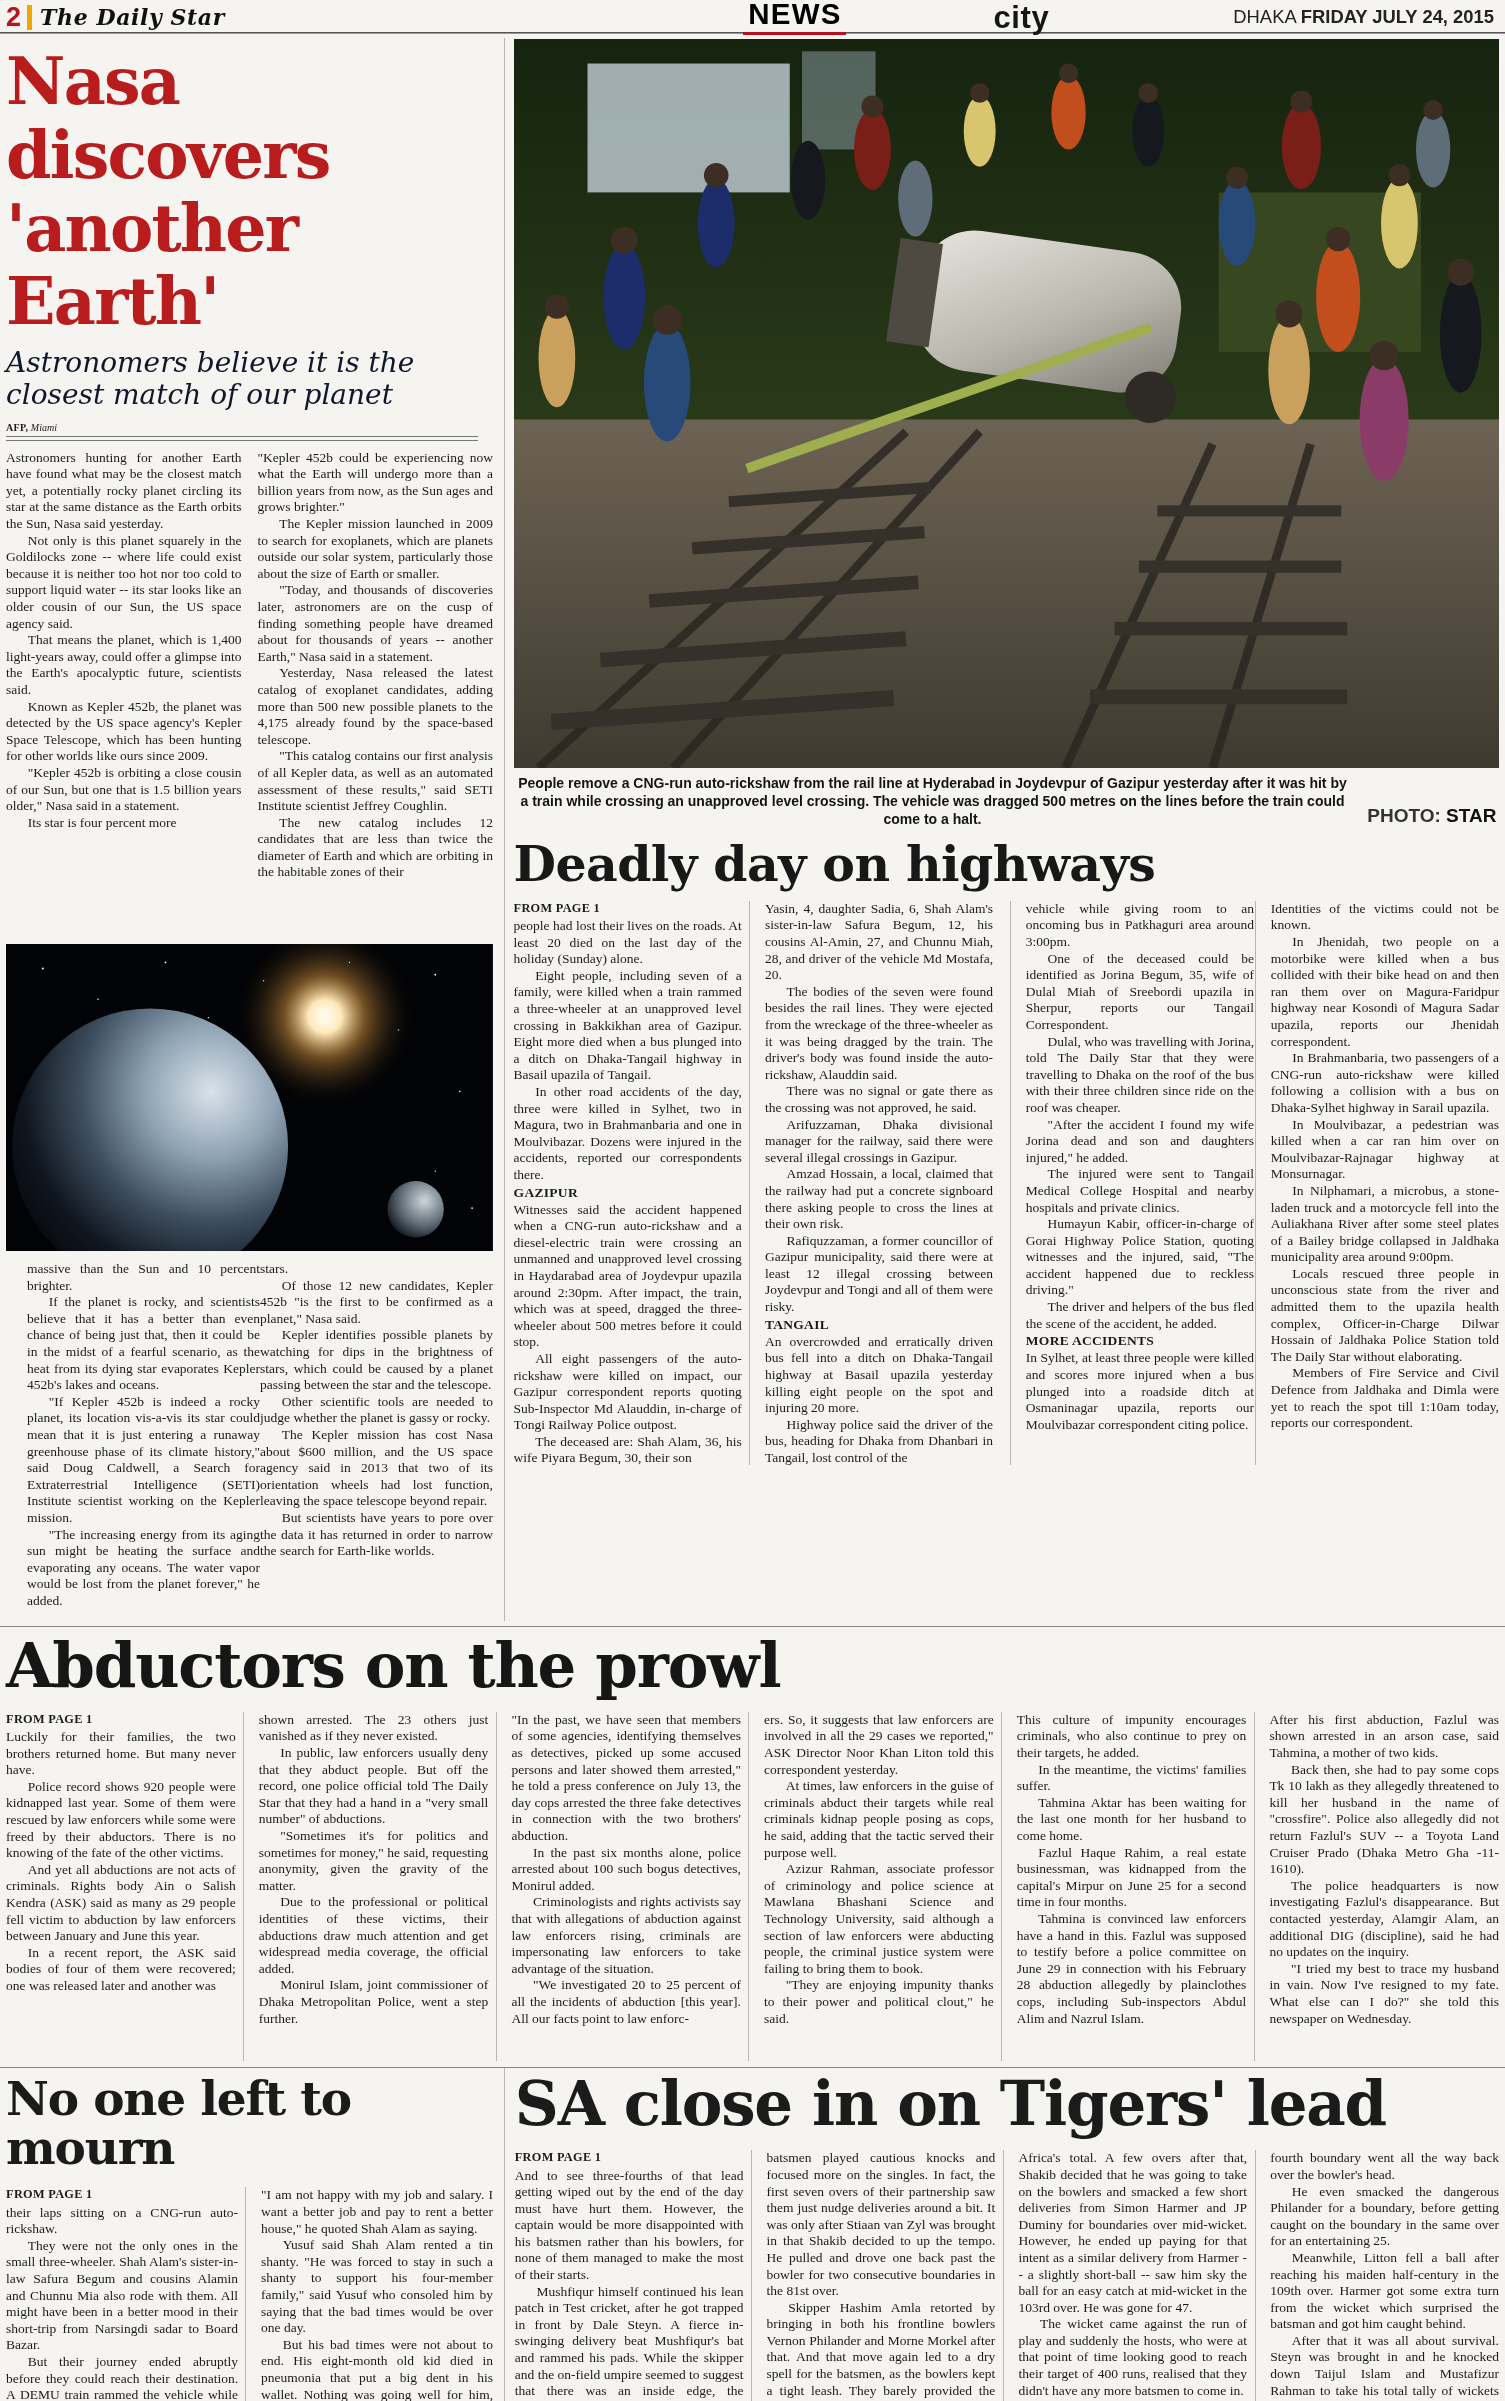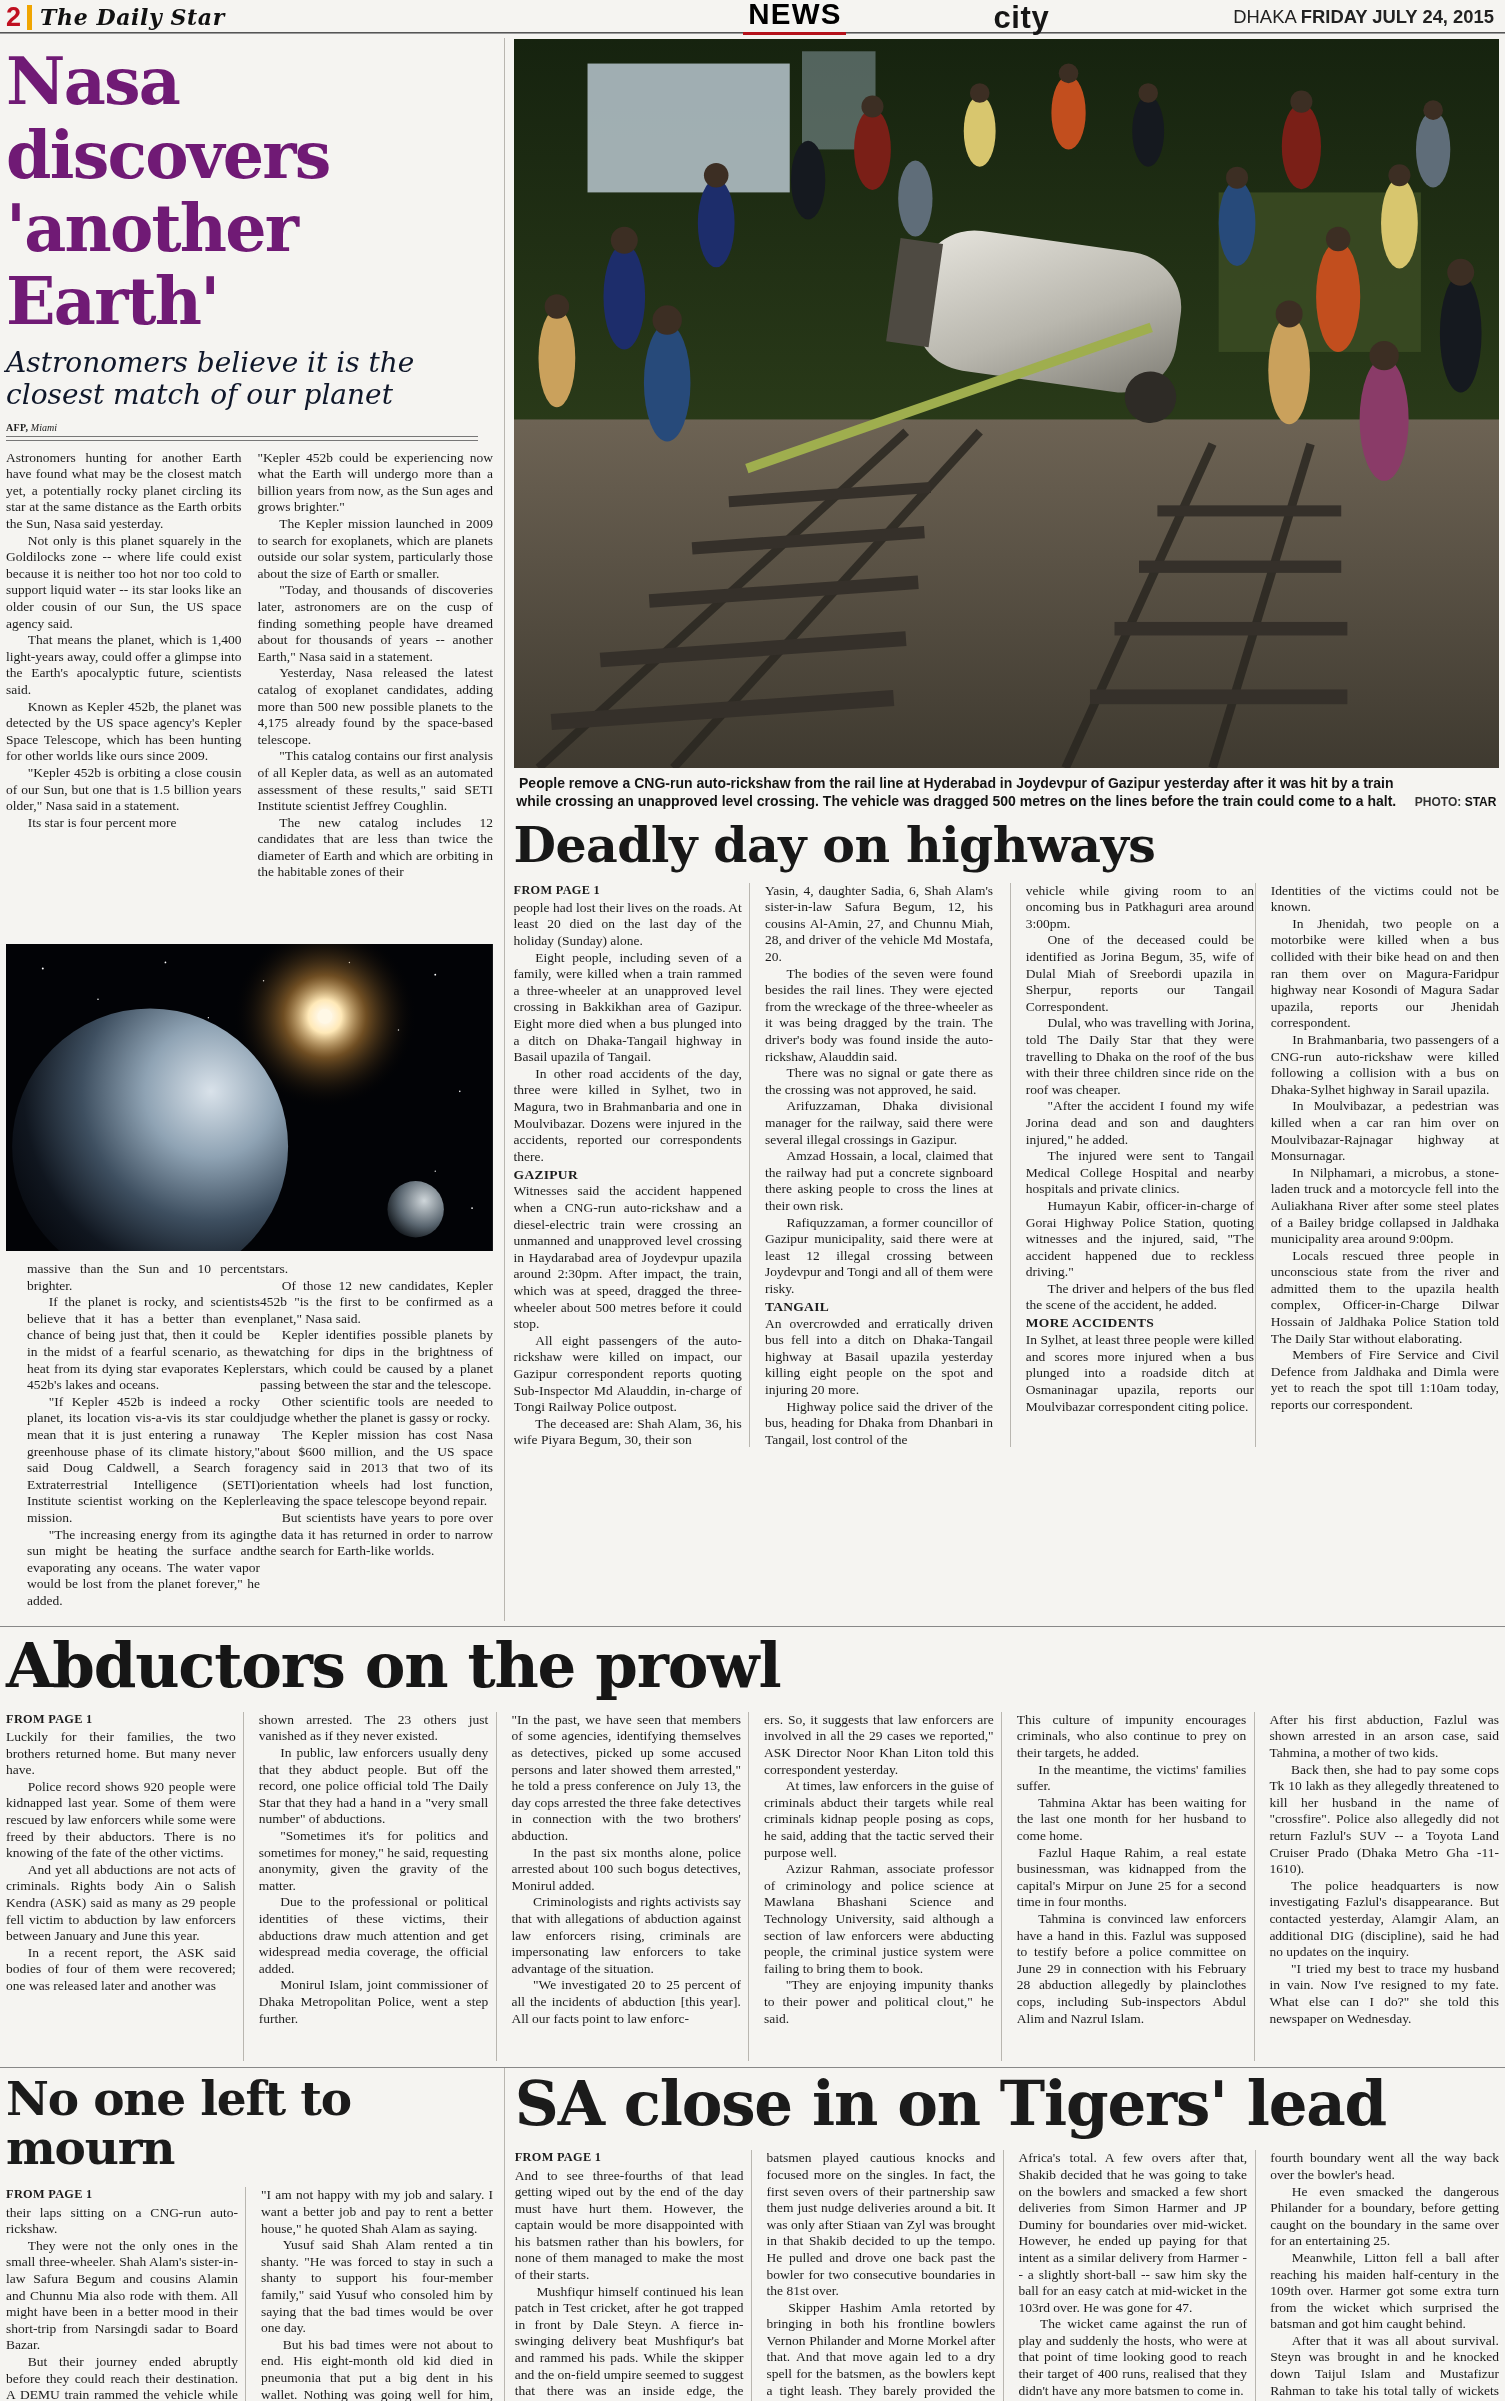--- a/index.html
+++ b/index.html
@@ -25,35 +25,35 @@
   .col p.noind, .col .frompage + p, .col h4 + p, .col p:first-child{text-indent:0;}
   .col h4{margin:1.2px 0 0;font:bold 13.5px/1.25 "Liberation Serif",serif;letter-spacing:0.3px;}
   .frompage{font:bold 12.3px/1.3 "Liberation Serif",serif;letter-spacing:0.3px;margin-bottom:1.2px;}
   .vr{border-right:0.6px solid #b9b6b0;}
 
   
   .top-zone{display:flex;}
   .left-col{width:505px;box-sizing:border-box;padding:2.5px 11px 0 6.1px;border-right:0.6px solid #b9b6b0;}
   .right-col{flex:1;box-sizing:border-box;padding:1.2px 6.1px 0 8.6px;}
 
-  .nasa-h1{font:bold 65px/1.13 "DejaVu Serif",serif;letter-spacing:-1.8px;margin:4.9px 0 8.6px;color:#701a75;}
+  .nasa-h1{font:bold 65px/1.13 "DejaVu Serif",serif;letter-spacing:-1.8px;margin:4.9px 0 8.6px;color:#b91c1c;}
   .nasa-sub{font:italic 28px/1.12 "DejaVu Serif",serif;color:#0f172a;margin:0 0 12.3px;}
   .byline{font-size:10px;margin:3.7px 0 2.5px;}
   .byline .agency{font-weight:bold;letter-spacing:0.3px;}
   .byline .loc{font-style:italic;}
   .byline-rule{height:3.1px;border-top:1.2px solid #777;border-bottom:1.2px solid #777;width:97%;margin:2.5px 0 8.6px;}
   .nasa-cols{height:486px;gap:16px;}
   .planet-img{margin:8.6px 0 9.8px;width:100%;height:307px;display:block;}
   .nasa-cont{height:360px;margin-left:21px;}
 
   
   .news-photo{width:100%;height:729px;display:block;background:#223;}
   .caption{font:bold 14px/1.3 "Liberation Sans",sans-serif;color:#141414;margin:6.1px 2.5px 3.7px;display:flex;text-align:center;}
   .caption .cap-text{flex:1;padding-right:18.4px;}
-  .caption .credit{white-space:nowrap;align-self:flex-end;font-weight:bold;color:#333;font-size:12px;}
+  .caption .credit{white-space:nowrap;align-self:flex-end;font-weight:bold;color:#333;font-size:19px;}
   .caption .credit b{color:#111;}
 
   .deadly-h2{font:bold 49px/1 "DejaVu Serif",serif;letter-spacing:-0.6px;margin:11px 0 12.3px;color:#181818;}
   .deadly-cols{height:564px;gap:14.7px;}
 
   
   .section-rule{height:0;border-top:1.2px solid #888;margin:4.9px 0 0;}
 
   
   .abduct{padding:3.7px 6.1px 0;}

